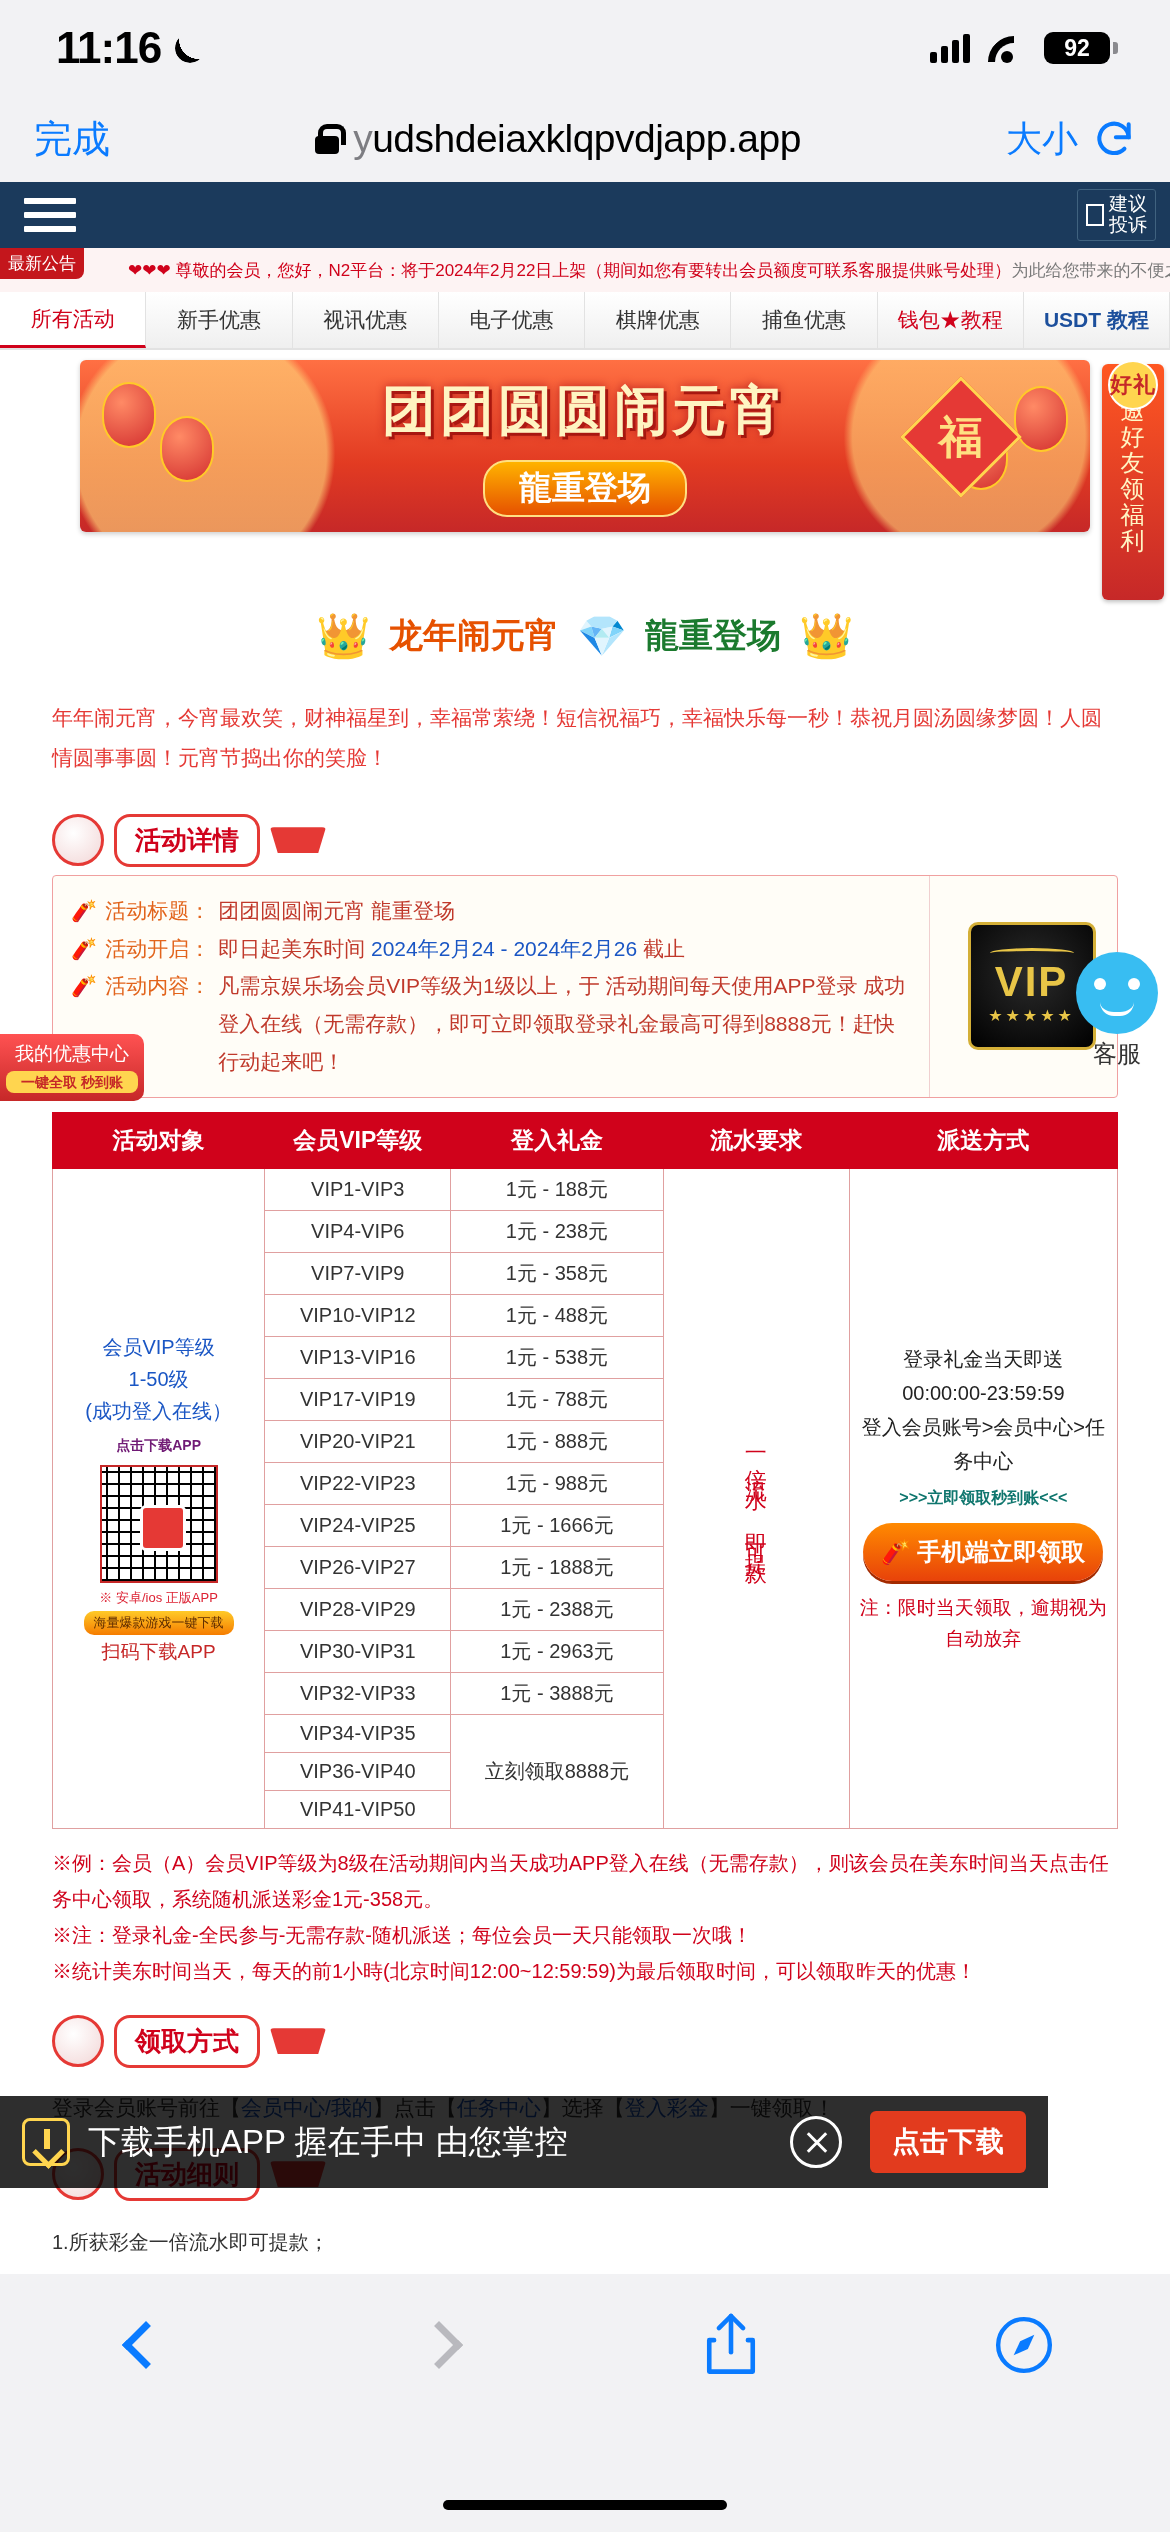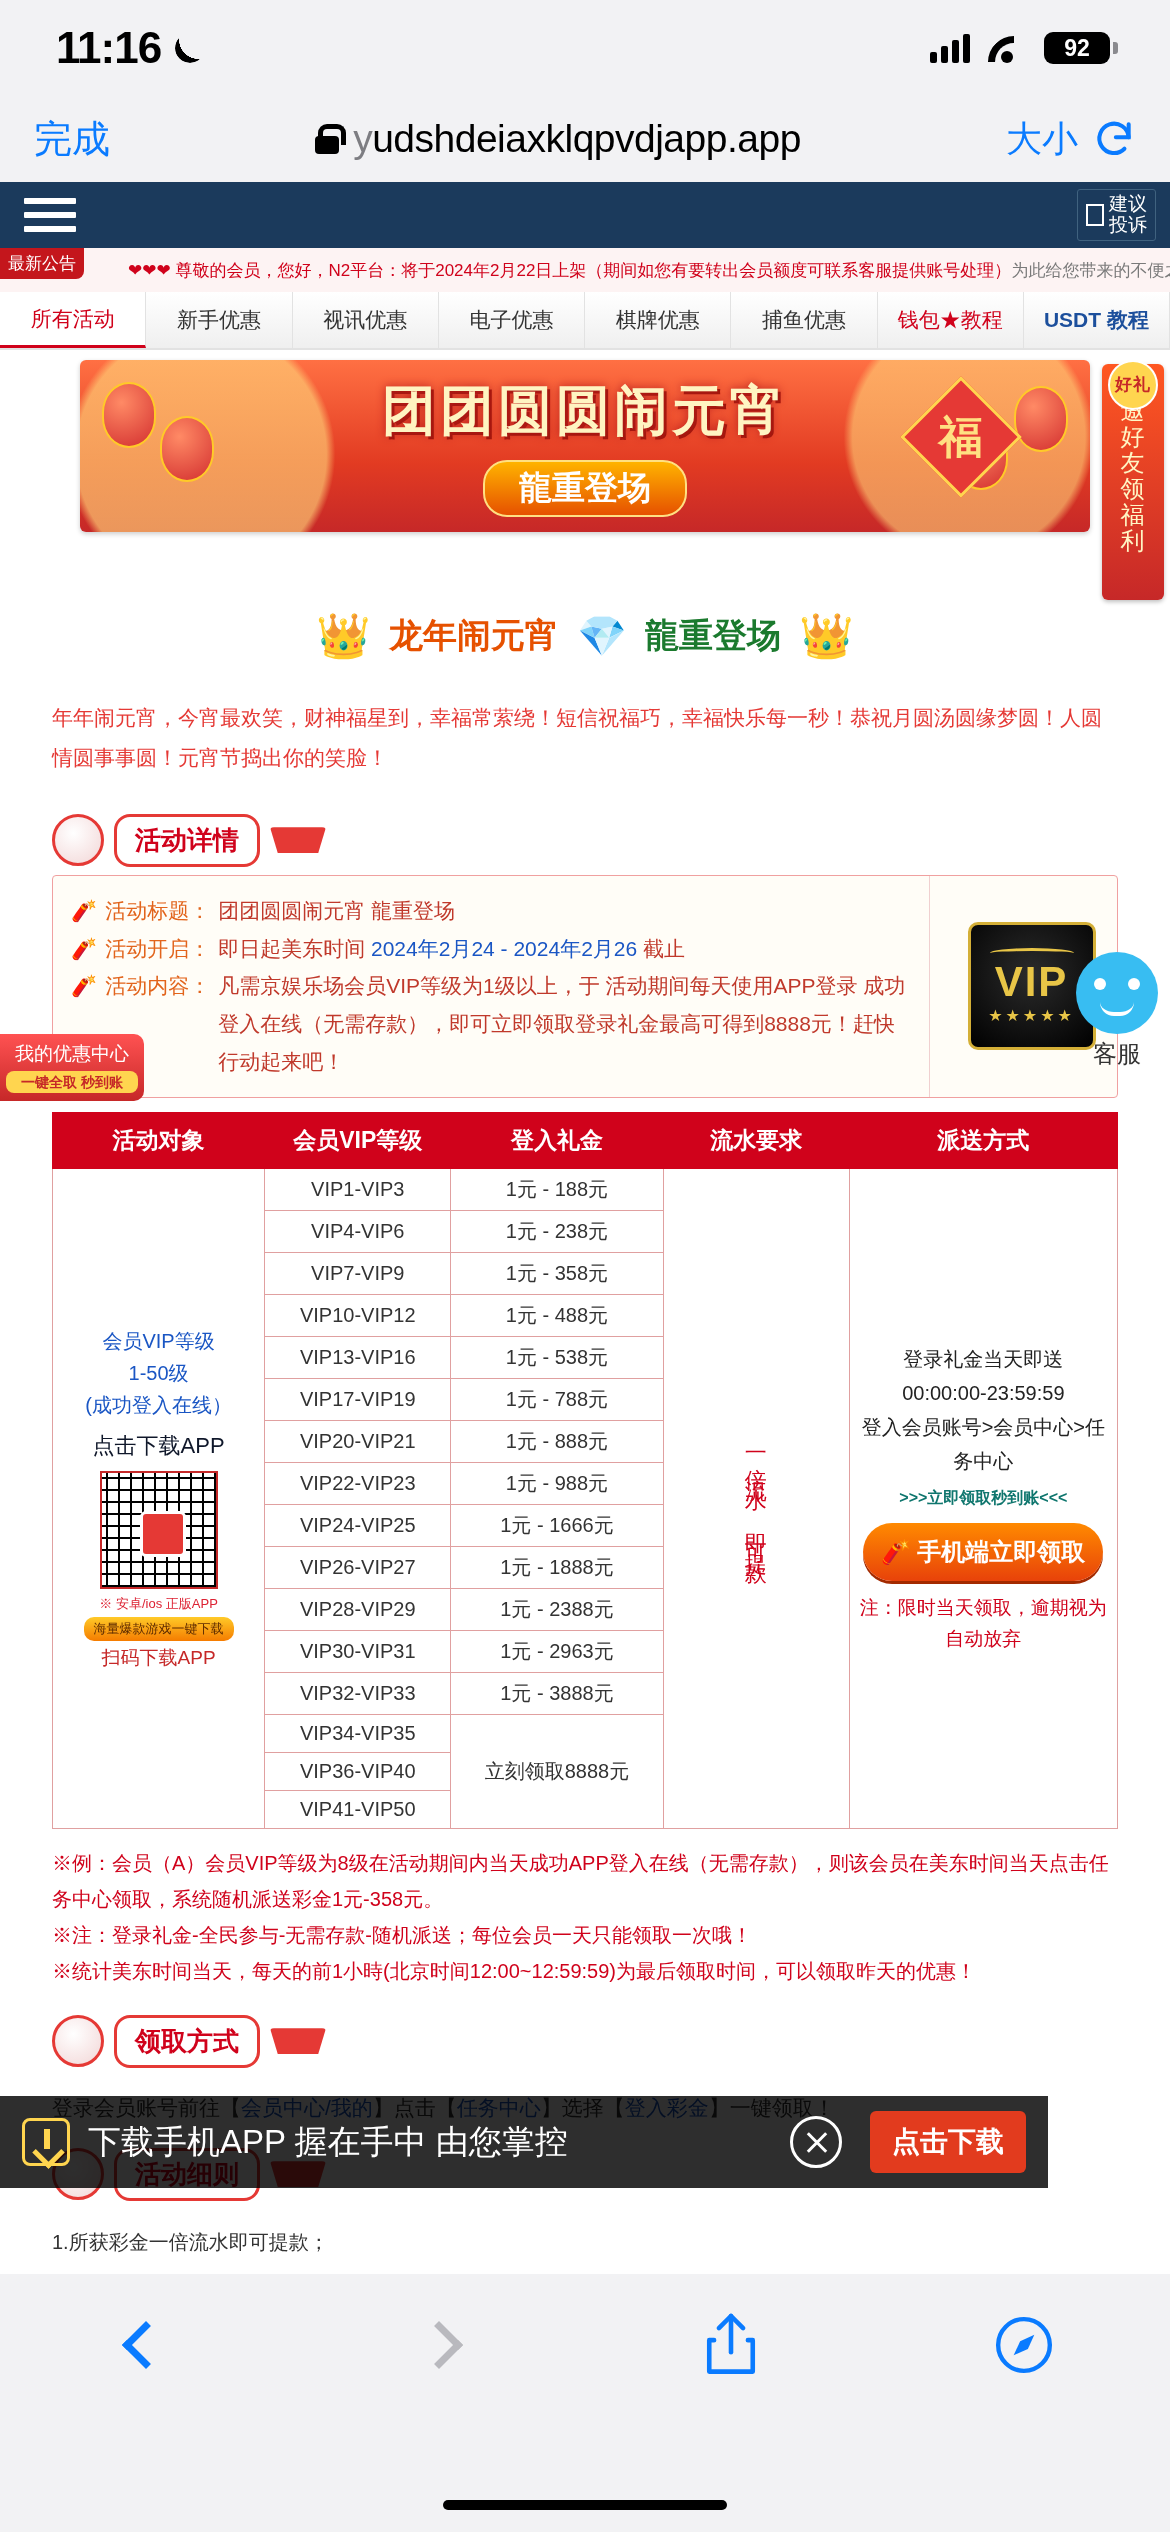--- a/index.html
+++ b/index.html
@@ -159,21 +159,21 @@
   }
   .side-ad {
     position:absolute; right:6px; top:14px; width:62px; height:236px;
     background:linear-gradient(#ff5722,#c62828);
     color:#fff6c5; font-size:24px; text-align:center; line-height:1.08;
     border-radius:6px; padding:34px 8px 6px; letter-spacing:1px;
     box-shadow:0 2px 4px rgba(0,0,0,.25);
   }
   .side-ad .ad-badge{
     position:absolute; top:-4px; left:6px; width:50px; height:50px; border-radius:50%;
-    background:#ffd54f; color:#c62828; font-size:17px; display:flex; align-items:center;
+    background:#ffd54f; color:#c62828; font-size:22px; display:flex; align-items:center;
     justify-content:center; font-weight:bold; border:2px solid #fff;
   }
 
   
   .knots { height:62px; position:relative; }
   .knot { position:absolute; top:8px; width:44px; height:50px; }
   .knot .d { width:30px; height:30px; background:#d32f2f; transform:rotate(45deg); margin:0 auto; border-radius:4px; }
   .knot .t { width:5px; height:22px; background:#ffb300; margin:2px auto 0; }
 
   
@@ -244,21 +244,21 @@
   }
   .tbl td { border:1px solid #e0a0a0; text-align:center; font-size:20px; color:#333; padding:7px 2px; }
   .col-obj { width:212px; }
   .col-vip { width:186px; }
   .col-gift { width:212px; }
   .col-flow { width:186px; }
   .col-send { width:268px; }
 
   .obj-cell { vertical-align:middle; padding:10px 6px; }
   .obj-cell .t1 { color:#1a56c4; font-size:20px; line-height:1.6; }
-  .obj-cell .dl { color:#0f172a; font-weight:normal; font-size:22px; margin-top:10px; }
+  .obj-cell .dl { color:#701a75; font-weight:bold; font-size:14px; margin-top:10px; }
   .qr {
     width:118px; height:118px; margin:10px auto 6px; background:#fff;
     border:2px solid #c62828; position:relative;
     background-image:
       linear-gradient(90deg,#000 2px, transparent 2px),
       linear-gradient(#000 2px, transparent 2px);
     background-size:12px 12px; background-position:4px 4px;
   }
   .qr:after{
     content:""; position:absolute; left:38px; top:38px; width:40px; height:40px;

